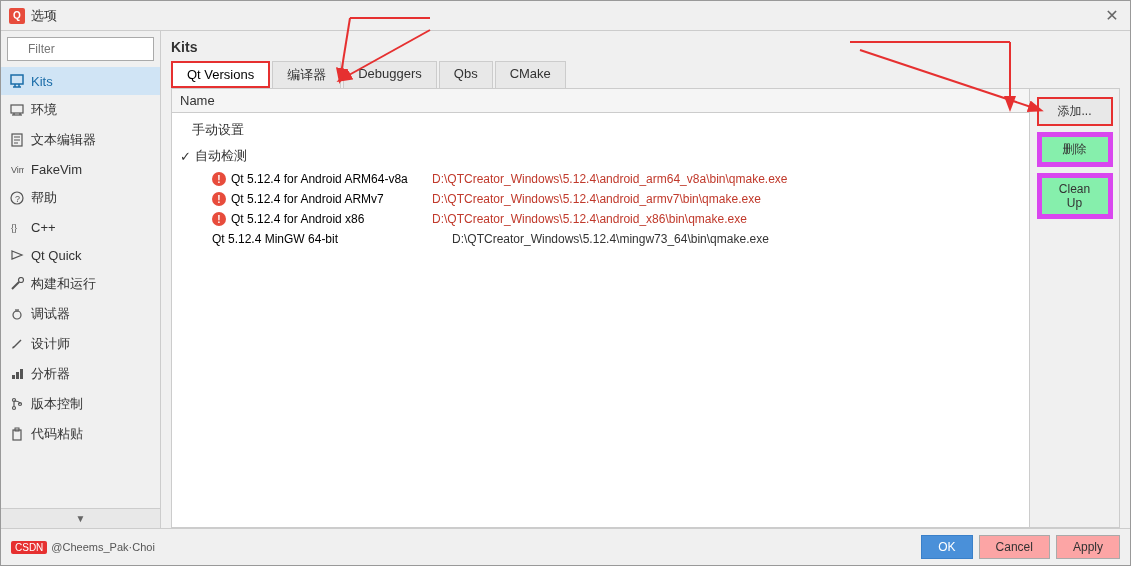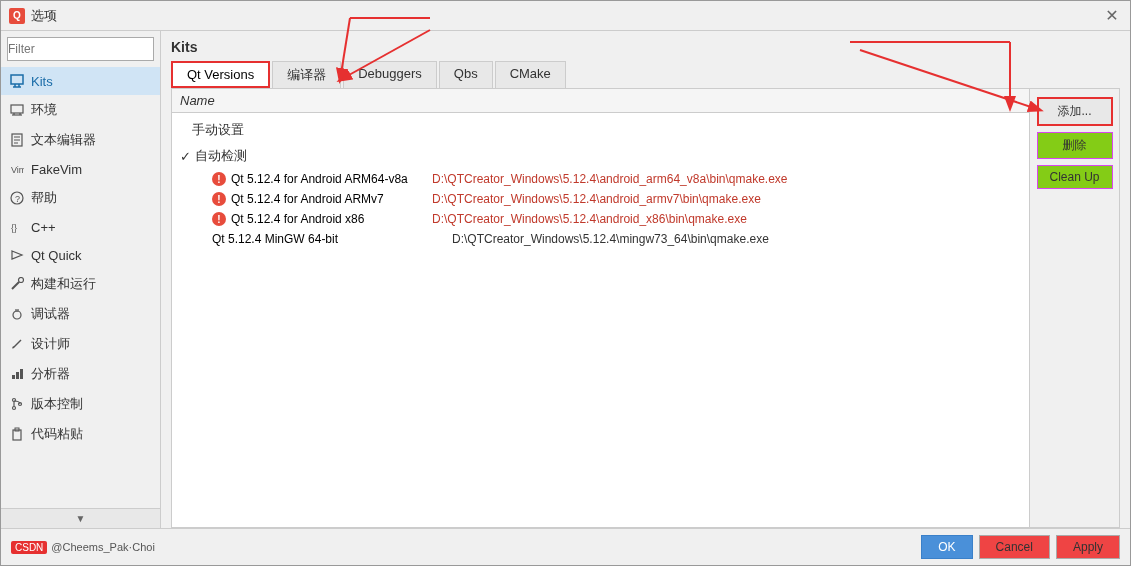--- a/index.html
+++ b/index.html
@@ -70,21 +70,21 @@
       width: 160px;
       background: #f0f0f0;
       border-right: 1px solid #ccc;
       display: flex;
       flex-direction: column;
       overflow: hidden;
     }
 
     .filter-input {
       margin: 6px;
-      padding: 3px 0;
+      padding: 3px 20px;
       border: 1px solid #aaa;
       background: white;
       font-size: 12px;
       color: #999;
       height: 24px;
     }
 
     .sidebar-list {
       flex: 1;
       overflow-y: auto;
@@ -179,21 +179,20 @@
     .table-section {
       flex: 1;
       overflow-y: auto;
     }
 
     .table-header {
       display: flex;
       background: #f5f5f5;
       border-bottom: 1px solid #ccc;
       padding: 4px 8px;
-      font-style: italic;
     }
 
     .col-name {
       width: 260px;
       font-size: 13px;
       color: #333;
     }
 
     .col-qmake {
       flex: 1;
@@ -268,22 +267,22 @@
       align-items: center;
       padding: 8px 6px;
       gap: 6px;
     }
 
     .action-btn {
       width: 76px;
       padding: 4px 8px;
       font-size: 12px;
       text-align: center;
-      background: #84cc16;
-      border: 1px solid #d946ef;
+      background: #86efac;
+      border: 5px solid #d946ef;
       cursor: pointer;
       color: #333;
     }
 
     .action-btn.highlighted {
       border: 2px solid #e63030;
       background: #e8e8e8;
     }
 
     .bottom-bar {
@@ -313,21 +312,21 @@
 
     .bottom-right {
       display: flex;
       gap: 6px;
     }
 
     .bottom-btn {
       padding: 4px 16px;
       font-size: 12px;
       border: 1px solid #aaa;
-      background: #ef4444;
+      background: #fca5a5;
       cursor: pointer;
       color: #333;
     }
 
     .bottom-btn.ok-btn {
       background: #4a90d9;
       color: white;
       border-color: #3a80c9;
     }
 

